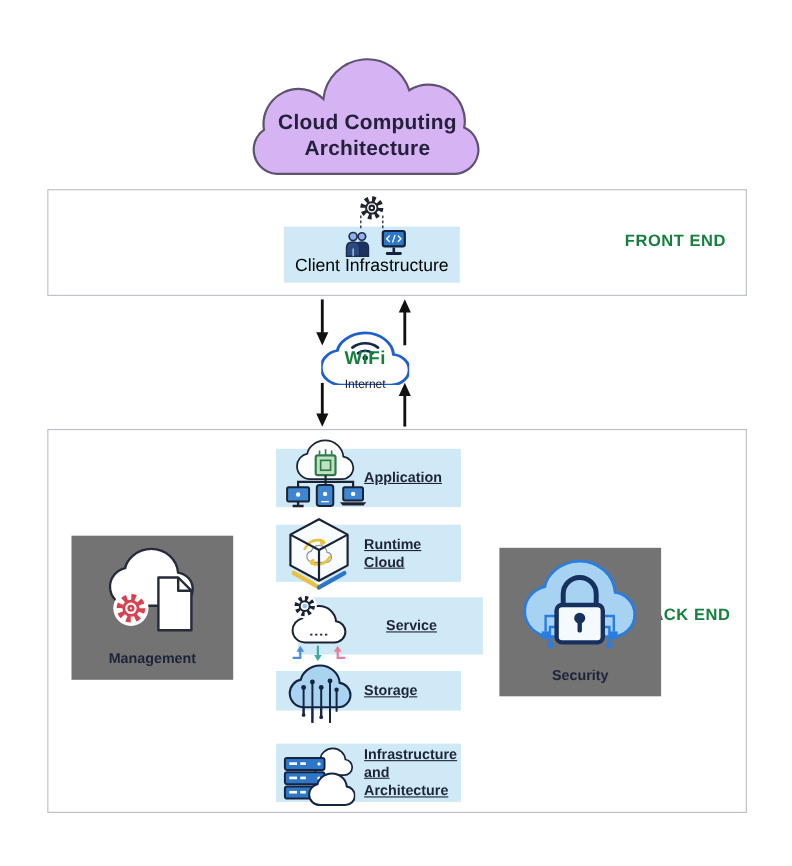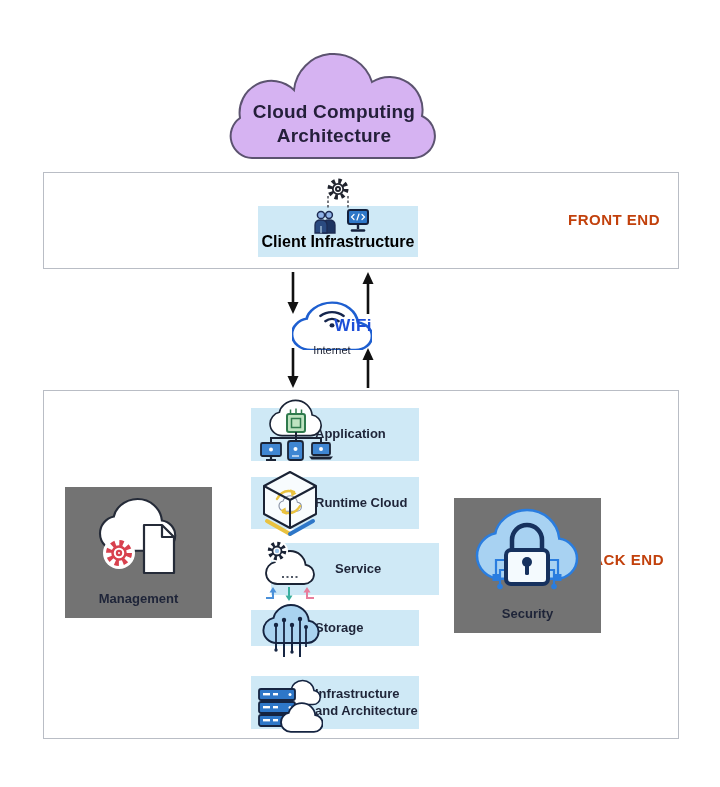--- a/index.html
+++ b/index.html
@@ -9,38 +9,38 @@
 
   
   .title-cloud{left:204px;top:46px;width:260px;height:124px;}
   .title-text{left:234px;top:100px;width:200px;text-align:center;
     font-size:19px;font-weight:bold;line-height:1.28;color:#241f3a;letter-spacing:.2px;}
 
   
   .panel{background:#fff;border:1.5px solid #b9bdc5;}
   .front-panel{left:43px;top:172px;width:634px;height:95px;}
   .back-panel{left:43px;top:390px;width:634px;height:347px;}
-  .section-label{font-size:15px;font-weight:bold;color:#c2410c;letter-spacing:.5px;}
+  .section-label{font-size:15px;font-weight:bold;color:#15803d;letter-spacing:.5px;}
 
   .tile{position:absolute;background:#cfe9f6;}
   .tile-label{font-size:12.5px;font-weight:bold;color:#1e2438;}
 
   
   .client-tile{left:214px;top:33px;width:160px;height:51px;}
-  .client-label{position:absolute;left:0;right:0;bottom:6px;text-align:center;font-weight:bold;}
-
-  
-  .wifi-label{left:292px;top:316px;width:80px;text-align:right;
-    font-size:17px;font-weight:bold;color:#1d4ed8;letter-spacing:.5px;}
+  .client-label{position:absolute;left:0;right:0;bottom:6px;text-align:center;}
+
+  
+  .wifi-label{left:292px;top:316px;width:80px;text-align:center;
+    font-size:17px;font-weight:bold;color:#15803d;letter-spacing:.5px;}
   .internet-label{left:292px;top:344px;width:80px;text-align:center;
     font-size:11px;font-weight:normal;color:#1c2030;}
 
   
   .stack-tile{left:207px;width:168px;display:flex;align-items:center;}
-  .stack-label{padding-left:64px;font-size:13px;line-height:1.25;}
+  .stack-label{padding-left:80px;font-size:13px;line-height:1.25;text-decoration:underline;}
   .side-tile{position:absolute;background:#737373;}
   .side-label{position:absolute;left:0;right:0;bottom:12px;text-align:center;
     font-size:13px;font-weight:bold;color:#1e2438;}
 </style>
 </head>
 <body>
 
 <div class="page">
 
   <svg class="abs title-cloud" viewBox="0 0 260 124">

